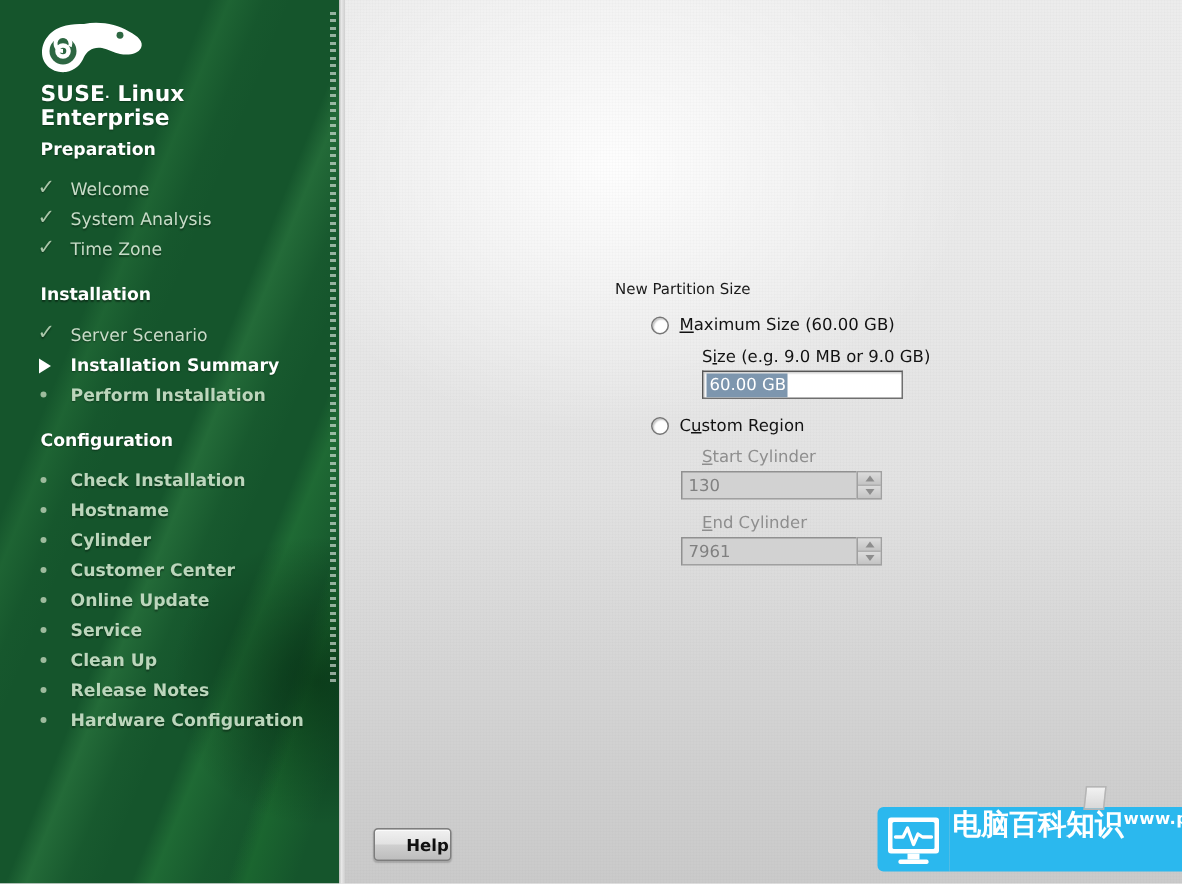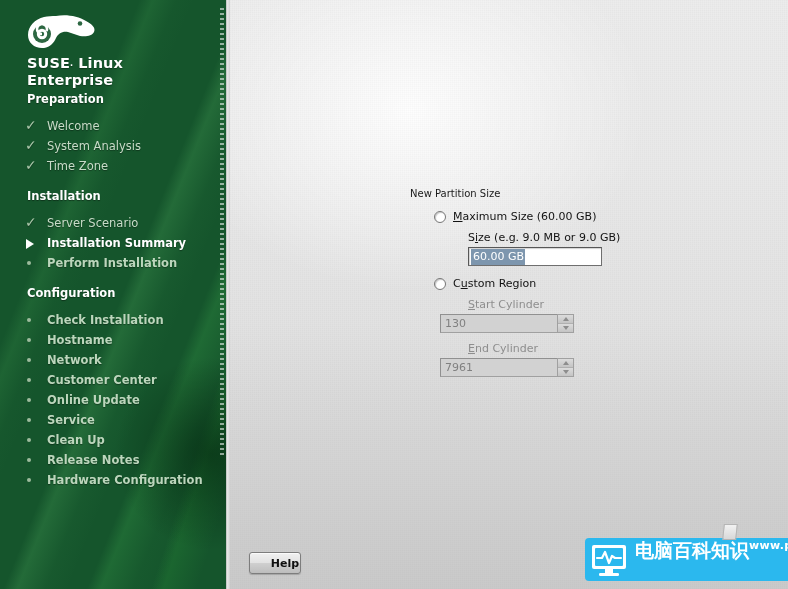--- a/index.html
+++ b/index.html
@@ -241,21 +241,21 @@
   }
   .sel-text {
     background: #7d96ae;
     color: #ffffff;
     padding: 1px 1px 2px 2px;
     line-height: 13px;
     white-space: nowrap;
   }
 
   .spin-row {
-    margin-left: 30px;
+    margin-left: 44px;
     display: flex;
     align-items: stretch;
     width: 134px; height: 19px;
   }
   .spin-field {
     flex: 1 1 auto;
     background: #d2d2d2;
     border: 1px solid #a0a0a0;
     border-top-color: #909090;
     border-left-color: #909090;
@@ -446,21 +446,21 @@
       <div class="nav-item pending">
         <span class="nav-marker">
             <span class="mk-dot"></span>
           </span>
         <span>Hostname</span>
       </div>
       <div class="nav-item pending">
         <span class="nav-marker">
             <span class="mk-dot"></span>
           </span>
-        <span>Network</span>
+        <span>Cylinder</span>
       </div>
       <div class="nav-item pending">
         <span class="nav-marker">
             <span class="mk-dot"></span>
           </span>
         <span>Customer Center</span>
       </div>
       <div class="nav-item pending">
         <span class="nav-marker">
             <span class="mk-dot"></span>

